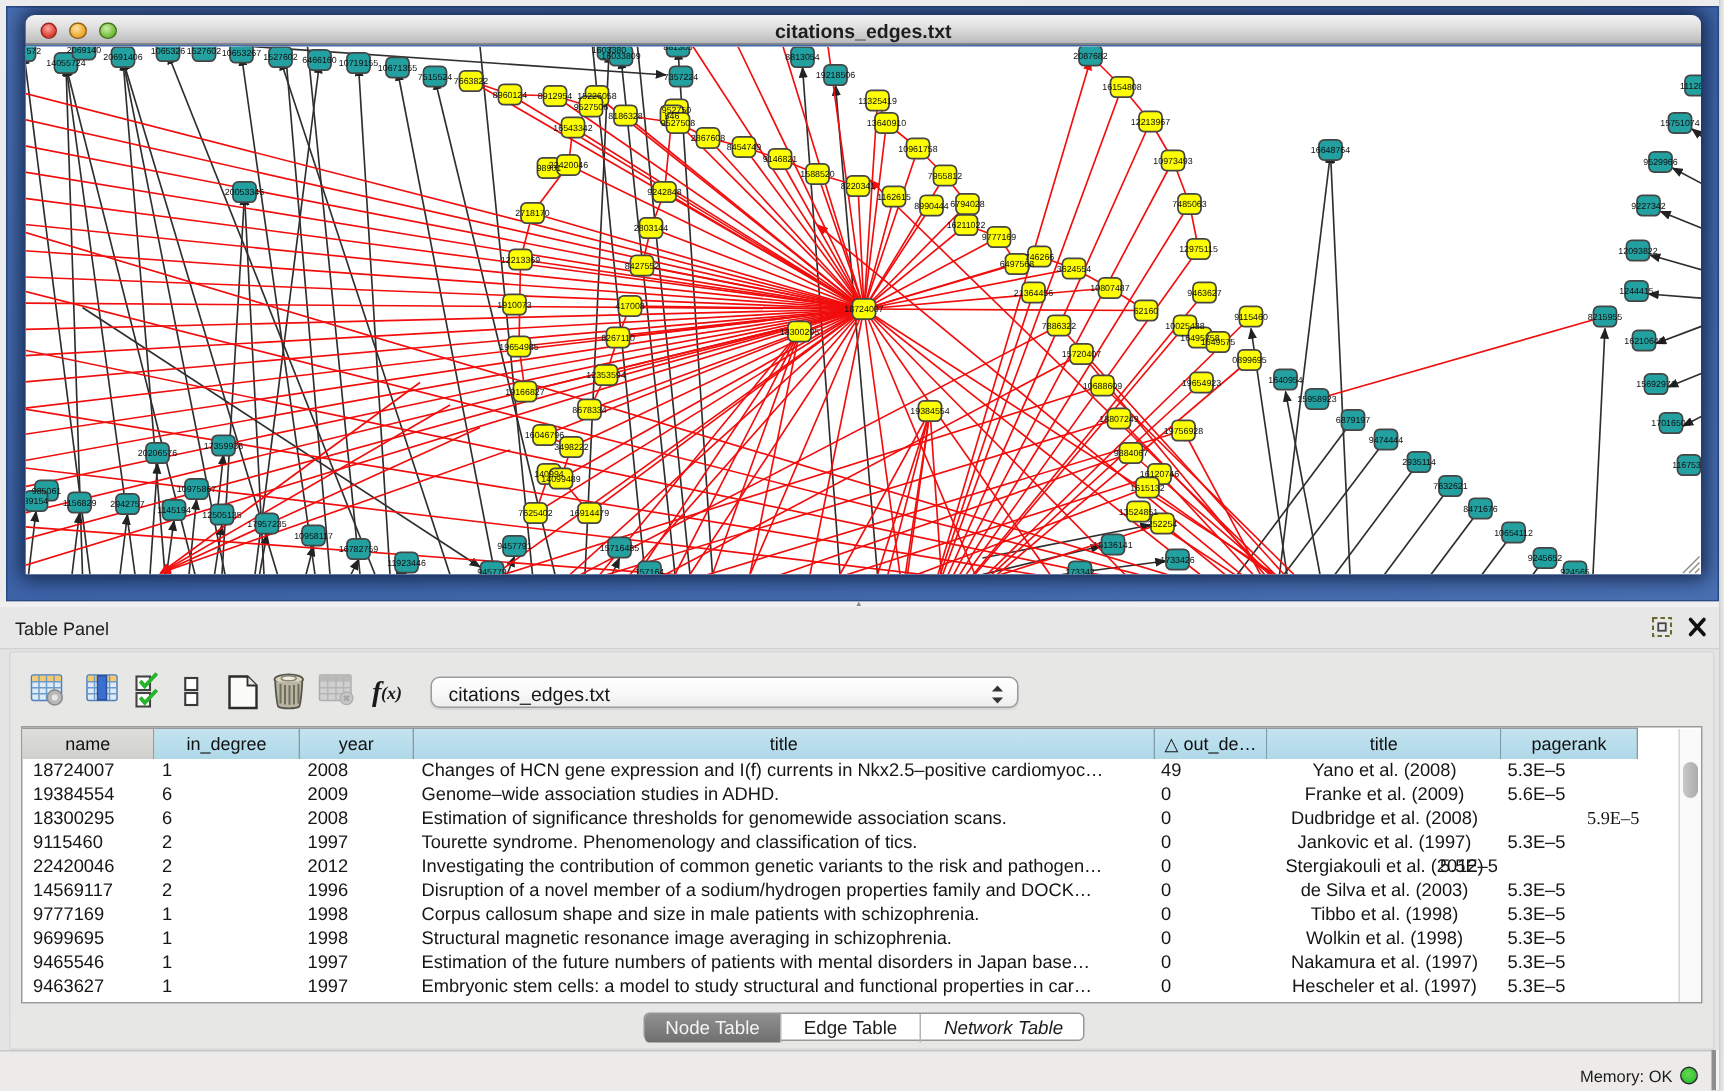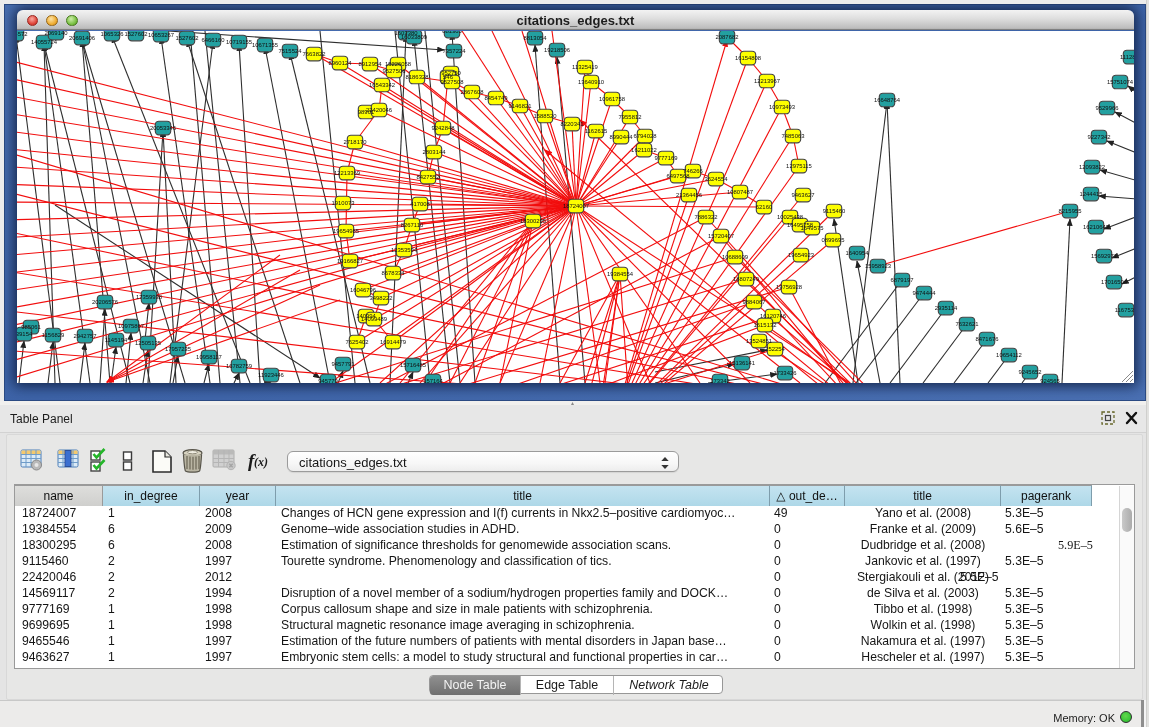--- a/index.html
+++ b/index.html
@@ -716,28 +716,29 @@
       <span style="left:205px;">1997</span>
       <span style="left:281px;">Tourette syndrome. Phenomenology and classification of tics.</span>
       <span style="left:774px;">0</span>
       <span class="ctr" style="left:845px;width:156px;">Jankovic et al. (1997)</span>
       <span style="left:1005px;">5.3E–5</span>
 </div>
     <div class="trow" style="top:570px;">
 <span style="left:22px;">22420046</span>
       <span style="left:108px;">2</span>
       <span style="left:205px;">2012</span>
+      <span style="left:281px;">Investigating the contribution of common genetic variants to the risk and pathogen…</span>
       <span style="left:774px;">0</span>
       <span class="ctr" style="left:845px;width:156px;">Stergiakouli et al. (2012)</span>
       <span style="left:960px;">5.5E–5</span>
 </div>
     <div class="trow" style="top:586px;">
 <span style="left:22px;">14569117</span>
       <span style="left:108px;">2</span>
-      <span style="left:205px;">1994</span>
+      <span style="left:205px;">1996</span>
       <span style="left:281px;">Disruption of a novel member of a sodium/hydrogen properties family and DOCK…</span>
       <span style="left:774px;">0</span>
       <span class="ctr" style="left:845px;width:156px;">de Silva et al. (2003)</span>
       <span style="left:1005px;">5.3E–5</span>
 </div>
     <div class="trow" style="top:602px;">
 <span style="left:22px;">9777169</span>
       <span style="left:108px;">1</span>
       <span style="left:205px;">1998</span>
       <span style="left:281px;">Corpus callosum shape and size in male patients with schizophrenia.</span>

